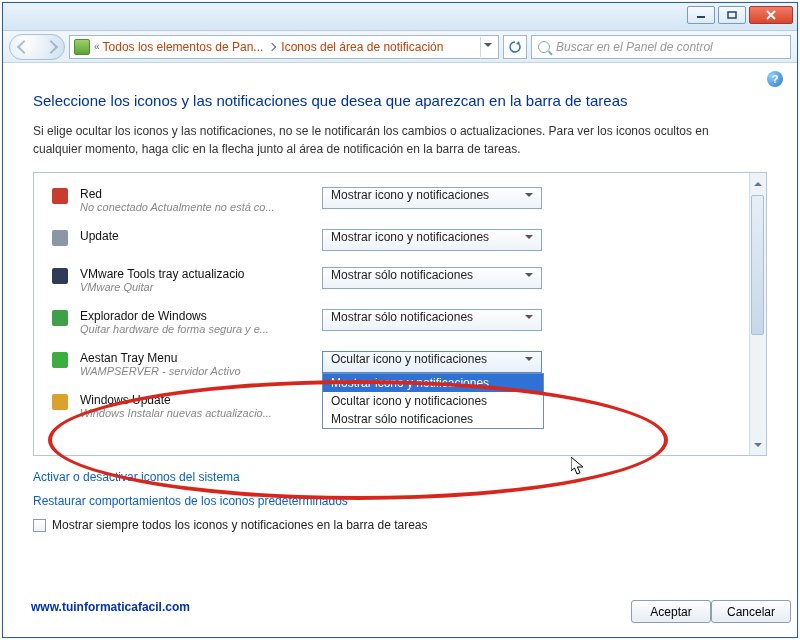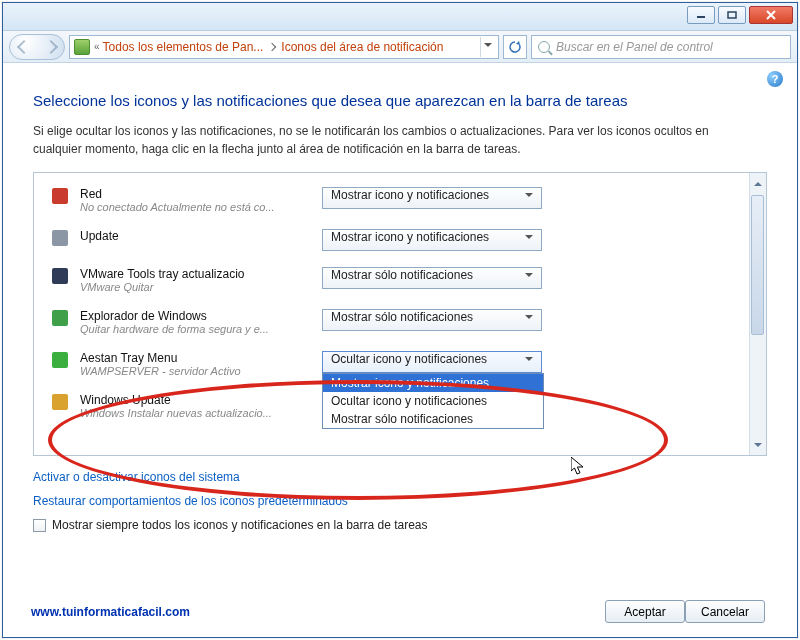--- a/index.html
+++ b/index.html
@@ -55,21 +55,21 @@
   .combo.open{background:linear-gradient(#f8fbff,#e7f0fa);border-color:#5b8bd0}
   .droplist{position:absolute;left:-1px;top:21px;width:222px;border:1px solid #6d8fb6;background:#fff;z-index:20}
   .dlitem{padding:2px 8px;font-size:12px;cursor:default}
   .dlitem.hl{background:#2f71d4;color:#fff}
 
   .links{margin-top:14px}
   .links a{color:#0b5fc4;text-decoration:none;display:block;margin-bottom:10px;font-size:12px}
   .chkrow{display:flex;align-items:center;gap:6px;margin-top:4px;color:#222}
   .chkbox{width:13px;height:13px;border:1px solid #8d9aa8;background:linear-gradient(#fff,#eef2f6)}
 
-  .footer{position:absolute;left:28px;right:32px;bottom:14px;display:flex;align-items:center}
+  .footer{position:absolute;left:28px;right:6px;bottom:14px;display:flex;}
   .url{color:#0032b0;font-weight:bold;font-size:12px}
   .fbtns{margin-left:auto;display:flex;}
   .wbtn{min-width:80px;height:23px;border:1px solid #8b9fb5;border-radius:3px;background:linear-gradient(#fefefe,#e6edf4);font-size:12px;display:flex;align-items:center;justify-content:center}
 
   
   .annot{position:absolute;border:4px solid #d9261c;border-radius:50%;pointer-events:none;z-index:30}
   .cursor{position:absolute;z-index:40}
 </style>
 </head>
 <body>

